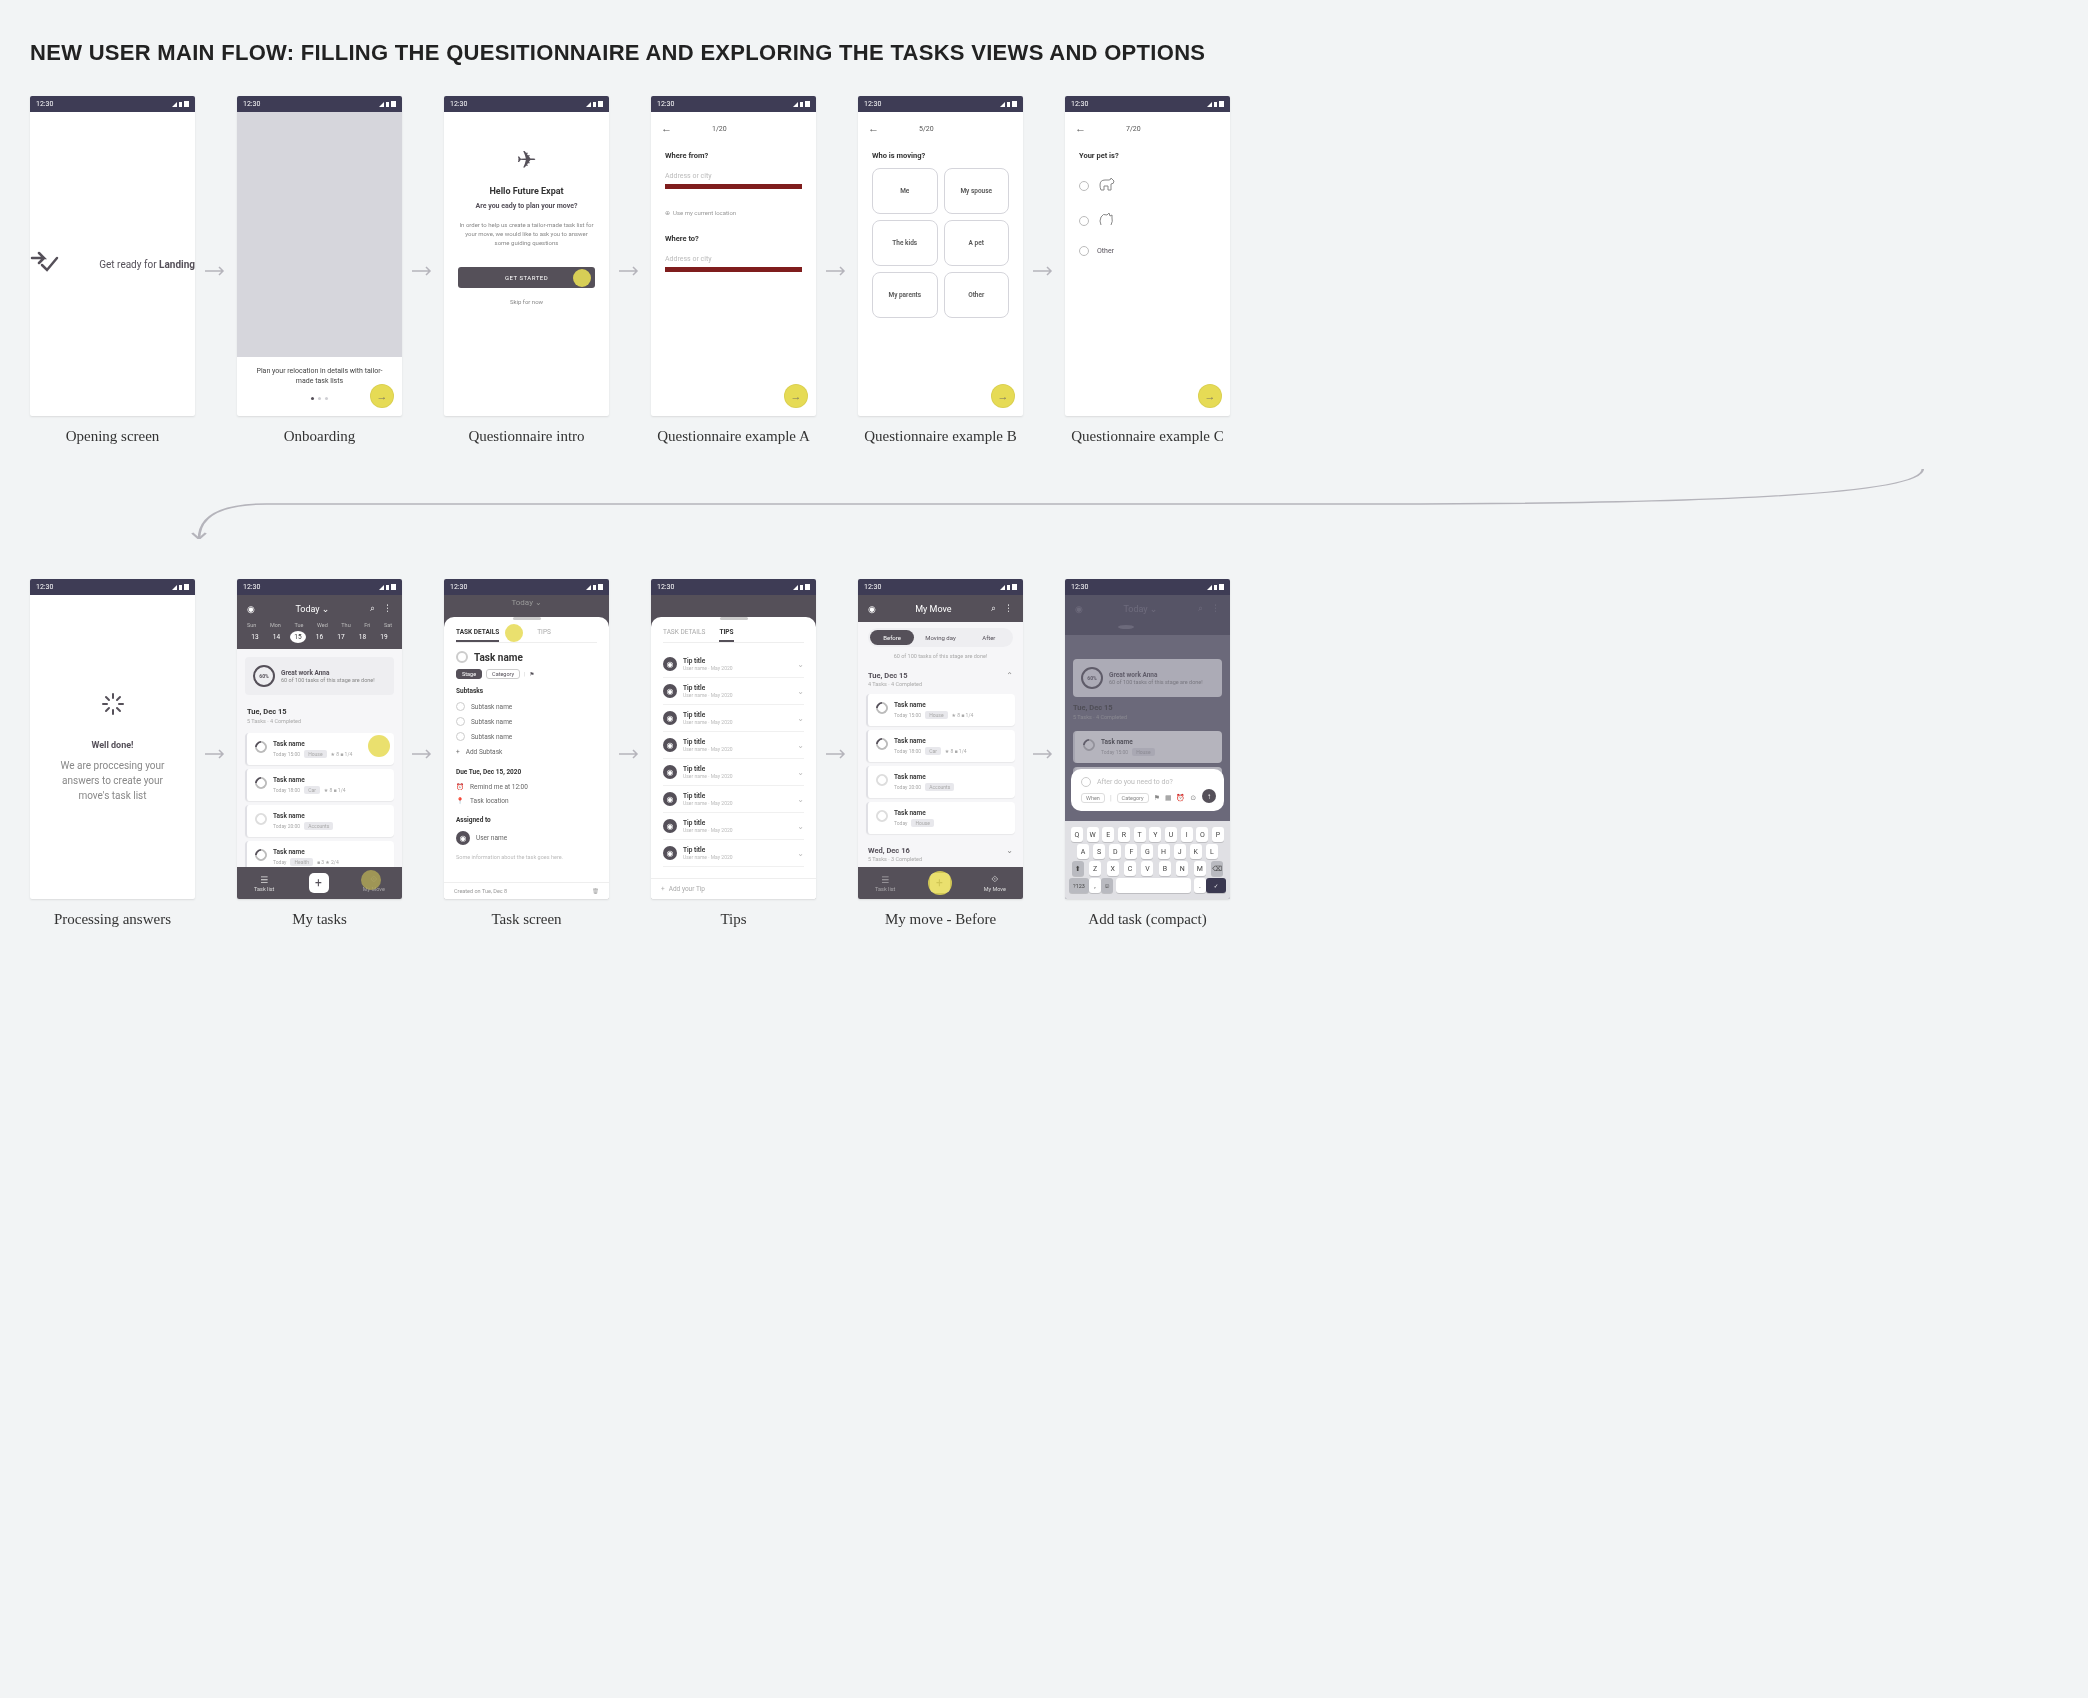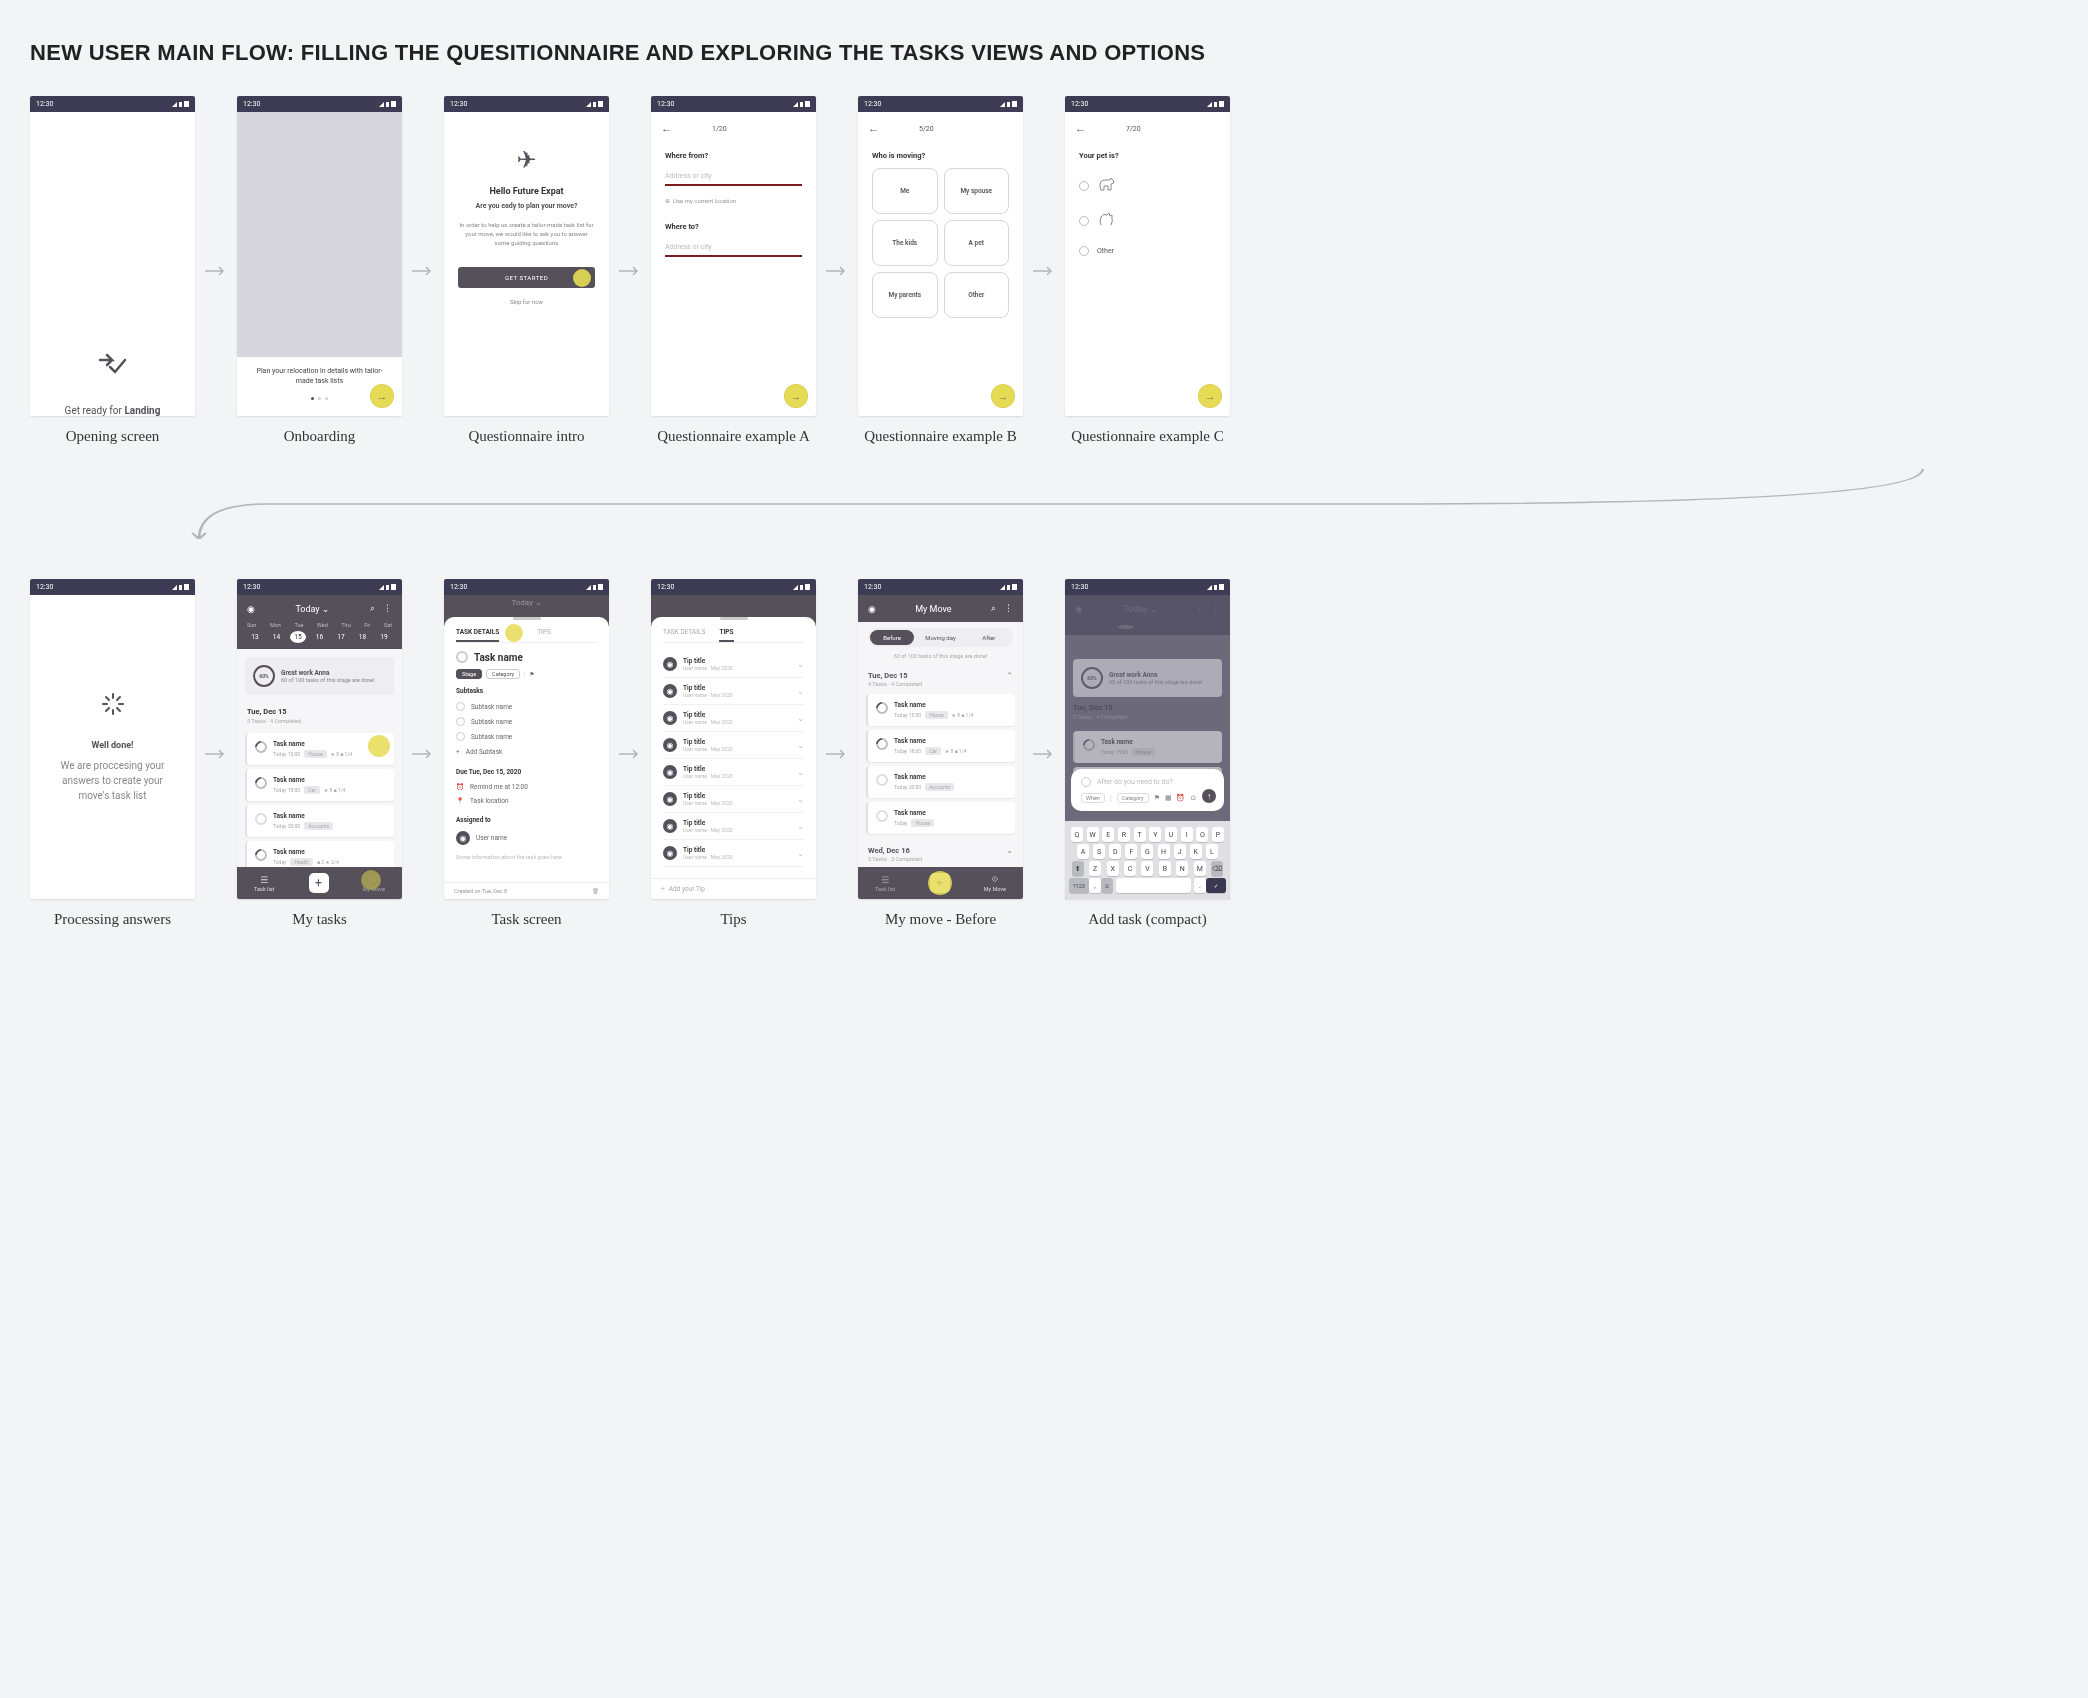--- a/index.html
+++ b/index.html
@@ -15,21 +15,21 @@
 .sb-tri{width:0;height:0;border-left:5px solid transparent;border-bottom:5px solid #fff}
 .sb-sig{width:3px;height:5px;background:#fff}
 .sb-bat{width:5px;height:6px;background:#fff}
 .phone-body{flex:1;position:relative;font-size:7px;color:#555059;overflow:hidden}
 .caption{font-family:Georgia,"Times New Roman",serif;font-size:15px;color:#333;text-align:center}
 .arrow{color:#b5b4bb;font-size:20px;padding:0 2px;flex-shrink:0}
 .arrow svg{display:block}
 .yellow-fab{position:absolute;bottom:8px;right:8px;width:24px;height:24px;border-radius:50%;background:#e6db55;display:flex;align-items:center;justify-content:center;color:#7a7560;font-size:11px;box-shadow:inset 0 0 0 1px rgba(0,0,0,.05)}
 
 
-.opening{display:flex;flex-direction:column;align-items:center;justify-content:flex-end;height:100%;gap:22px}
+.opening{display:flex;align-items:center;justify-content:space-between;height:100%;gap:22px}
 .logo-arrow{font-size:28px;color:#555059}
 .opening-text{font-size:10px;color:#555059}
 .opening-text b{font-weight:700}
 
 
 .onboarding{display:flex;flex-direction:column;height:100%}
 .onb-img{flex:1;background:#d6d6dc}
 .onb-txt{padding:10px 18px 16px;text-align:center;font-size:7px;color:#444;line-height:1.4}
 .onb-dots{display:flex;gap:4px;justify-content:center;margin-top:10px}
 .onb-dots span{width:3px;height:3px;border-radius:50%;background:#cfcfd4}
@@ -43,21 +43,21 @@
 .qintro p{font-size:6px;color:#888;line-height:1.5;margin-bottom:20px}
 .btn-primary{background:#555059;color:#fff;font-size:6px;padding:7px 0;width:100%;border-radius:3px;letter-spacing:.5px;position:relative}
 .btn-primary .yellow-dot{position:absolute;right:4px;top:50%;transform:translateY(-50%);width:18px;height:18px;border-radius:50%;background:rgba(230,219,85,.9)}
 .skip{font-size:6px;color:#888;margin-top:10px}
 
 
 .q-head{display:flex;align-items:center;padding:10px 10px 16px;font-size:7px;color:#555}
 .q-head .back{font-size:11px;margin-right:40px}
 .q-body{padding:0 14px}
 .q-label{font-size:7.5px;font-weight:700;color:#333;margin-bottom:8px}
-.q-input{border-bottom:2px solid #7f1d1d;padding:4px 0;font-size:7px;color:#bbb;margin-bottom:11px}
+.q-input{border-bottom:5px solid #7f1d1d;padding:4px 0;font-size:7px;color:#bbb;margin-bottom:20px}
 .q-loc{font-size:6px;color:#999;display:flex;align-items:center;gap:3px;margin-bottom:18px}
 
 
 .q-grid{display:grid;grid-template-columns:1fr 1fr;gap:6px}
 .q-card{border:1px solid #d5d5db;border-radius:8px;height:46px;display:flex;align-items:center;justify-content:center;font-size:6.5px;font-weight:600;color:#555}
 
 
 .q-radio{display:flex;align-items:center;gap:8px;padding:8px 0}
 .radio-circ{width:10px;height:10px;border:1.5px solid #bbb;border-radius:50%}
 .pet-icon{font-size:14px;color:#888}

